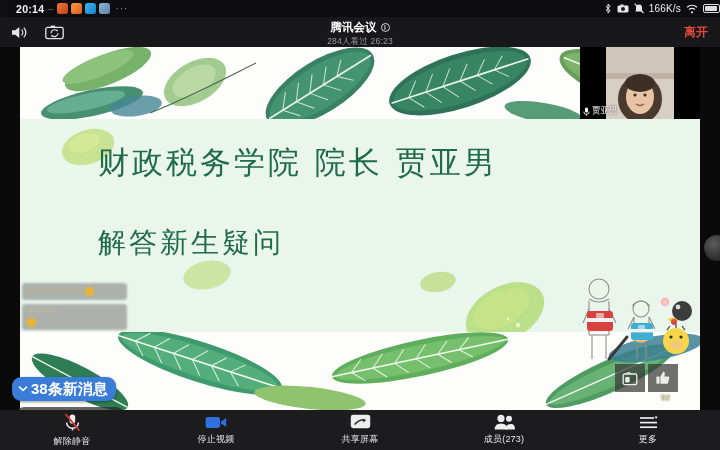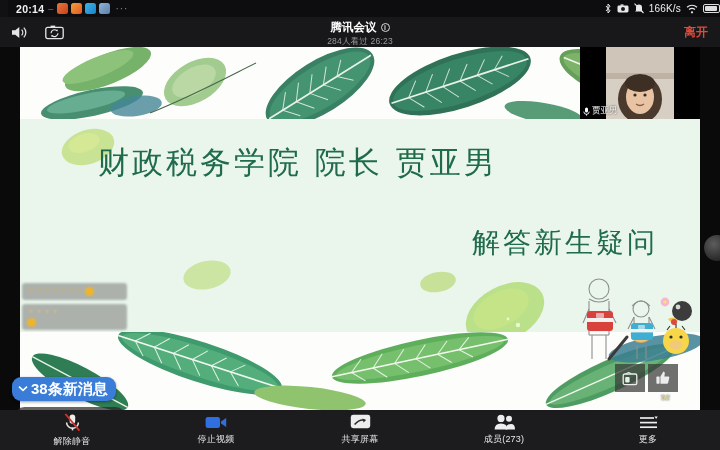--- a/index.html
+++ b/index.html
@@ -55,21 +55,21 @@
   }
   
   .strip-top { position:absolute; left:0; top:0; width:680px; height:78px; background:#fdfdfb; overflow:hidden;}
   .strip-bot { position:absolute; left:0; bottom:0; width:680px; height:78px; background:#fdfdfb; overflow:hidden;}
   .mintpanel { position:absolute; left:0; top:72px; width:680px; height:216px; background:#eaf6ec; }
 
   .leaf { position:absolute; border-radius:50% 8% 50% 8%; opacity:.92; }
 
   .slide-text { position:absolute; left:78px; top:95px; width:560px; z-index:6; }
   .line1 { font-size:31px; color:#1f6b4a; letter-spacing:3px; font-family:"DejaVu Sans","Liberation Sans",sans-serif; white-space:nowrap;}
-  .line2 { font-size:28px; color:#1f6b4a; letter-spacing:3px; margin-top:40px; font-family:Liberation Sans, sans-serif;text-align:right;}
+  .line2 { font-size:28px; color:#1f6b4a; letter-spacing:3px; margin-top:40px; font-family:Liberation Sans, sans-serif;}
 
   
   .kids { position:absolute; left:545px; top:228px; width:110px; height:92px; z-index:5; }
 
   
   .duck { position:absolute; right:2px; top:250px; width:42px; height:58px; z-index:7;}
 
   
   .pip {
     position:absolute; right:20px; top:0px; width:120px; height:72px;

